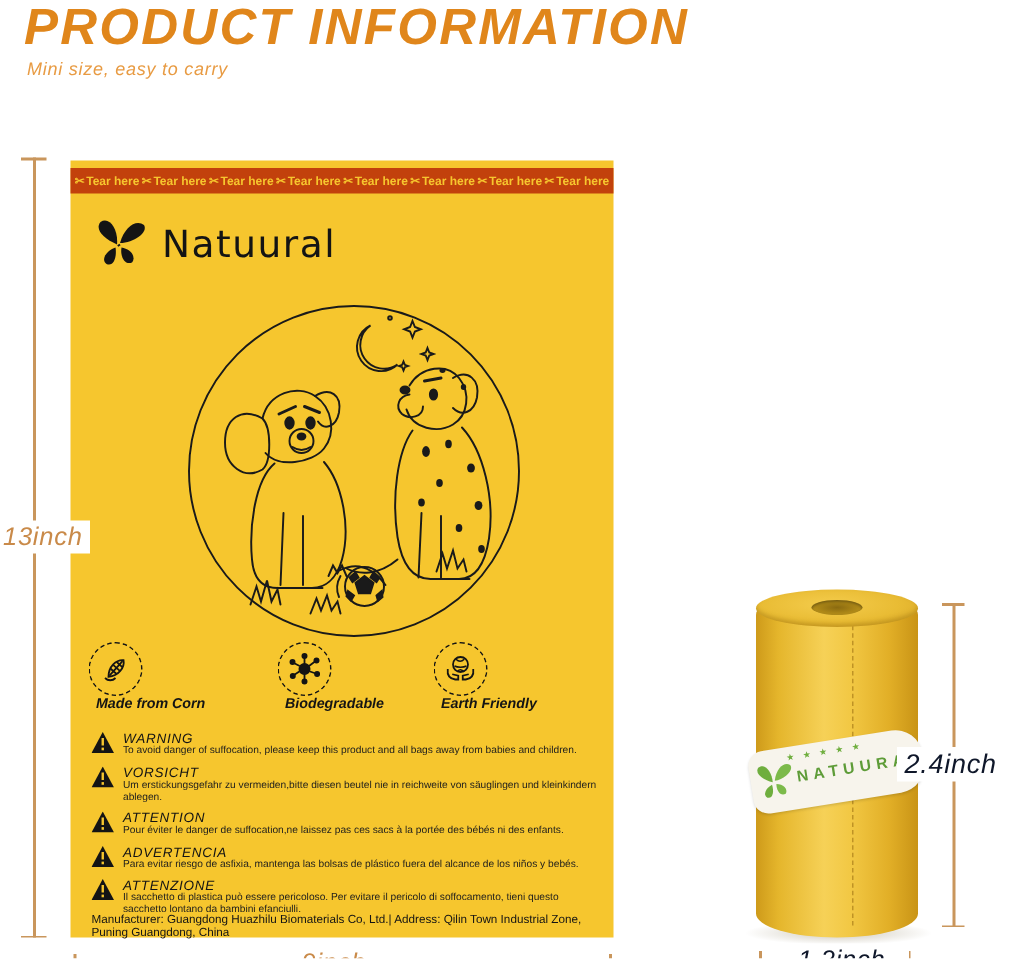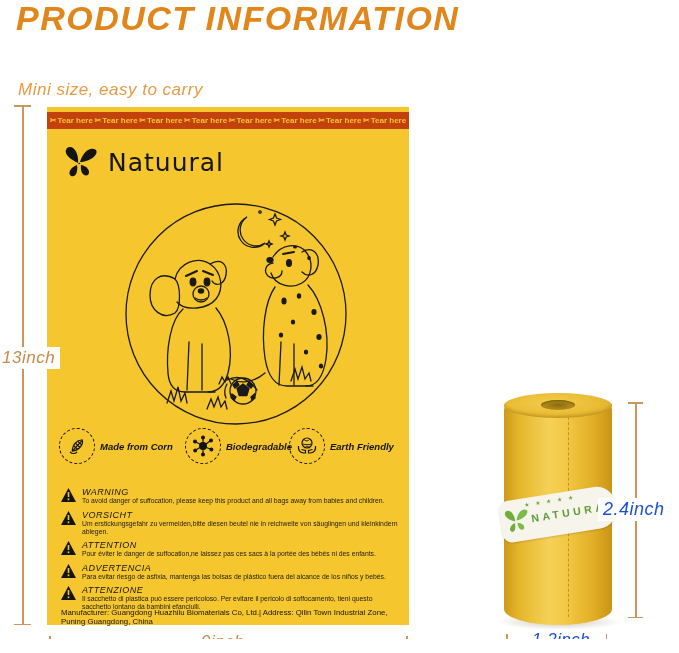--- a/index.html
+++ b/index.html
@@ -3,57 +3,57 @@
 <meta charset="utf-8">
 <style>
   html,body{margin:0;padding:0;background:#ffffff;}
   #canvas{position:relative;width:679px;height:639px;background:#ffffff;overflow:hidden;
           font-family:"Liberation Sans",sans-serif;border-radius:16px;}
 
   
   .title{position:absolute;left:16px;top:-2px;font-size:34px;line-height:40px;
          font-weight:800;font-style:italic;letter-spacing:1.5px;color:#E0861B;
          font-family:"Liberation Sans",sans-serif;}
-  .subtitle{position:absolute;left:18px;top:39px;font-size:17px;font-style:italic;
-            color:#E89B43;letter-spacing:.5px;margin-top:41px;}
+  .subtitle{position:absolute;left:18px;top:39px;font-size:12px;font-style:italic;
+            color:#E89B43;letter-spacing:.5px;}
 
   
   .bag{position:absolute;left:47px;top:107px;width:362px;height:518px;background:#F6C62E;}
   .tear-strip{position:absolute;left:0;top:5px;width:100%;height:17px;background:#c2410c;
               display:flex;align-items:center;justify-content:space-around;padding:0 2px;box-sizing:border-box;}
   .tear-item{color:#F6C62E;font-size:8px;font-weight:bold;white-space:nowrap;}
   .tear-item .sc{font-size:8px;margin-right:1px;}
 
   .brand-row{position:absolute;left:14px;top:38px;display:flex;align-items:center;}
   .brand-name{font-family:"DejaVu Sans",sans-serif;font-size:25px;color:#141414;
               letter-spacing:1px;margin-left:9px;}
 
   .illu{position:absolute;left:76px;top:94px;width:226px;height:226px;}
 
   .features{position:absolute;left:0;top:321px;width:362px;height:44px;}
-  .feature{position:absolute;display:flex;align-items:center;}
+  .feature{position:absolute;display:flex;flex-direction:column;}
   .f1{left:12px;} .f2{left:138px;} .f3{left:242px;}
   .fcirc{width:34px;height:34px;border:1.6px dashed #141414;border-radius:50%;
          display:flex;align-items:center;justify-content:center;flex:0 0 auto;}
   .flabel{font-size:9.5px;font-weight:bold;font-style:italic;color:#141414;margin-left:5px;white-space:nowrap;}
 
   .warnings{position:absolute;left:14px;top:380px;width:338px;}
   .warn{display:flex;margin-bottom:4.5px;}
   .wicon{flex:0 0 15px;margin-right:6px;margin-top:1px;}
   .whead{font-size:9px;font-weight:normal;font-style:italic;color:#141414;line-height:10px;letter-spacing:.5px;}
   .wtext{font-size:6.8px;color:#1d1d1d;line-height:8px;}
 
   .manufacturer{position:absolute;left:14px;top:501px;width:338px;font-size:7.8px;
                 font-weight:normal;color:#141414;line-height:9px;}
 
   
   .dline{position:absolute;background:#C9965C;}
   .dlabel{position:absolute;font-size:17px;font-style:italic;color:#C98A49;
           background:#ffffff;padding:1px 5px;letter-spacing:.5px;}
-  .dlabel2{color:#1d4ed8;}
+  .dlabel2{color:#0f172a;}
 
   
   .roll{position:absolute;left:504px;top:393px;width:108px;height:232px;}
   .roll-shadow{position:absolute;left:496px;top:614px;width:126px;height:16px;border-radius:50%;
                background:radial-gradient(ellipse at center, rgba(80,60,10,.28), rgba(0,0,0,0) 70%);}
   .roll-body{position:absolute;left:0;top:11px;width:108px;height:221px;
              background:linear-gradient(90deg,#CE9A1A 0%,#E5B62C 14%,#F6D157 42%,#F2C844 58%,#E2AF27 82%,#C99416 100%);
              border-radius:6px 6px 54px 54px / 6px 6px 16px 16px;}
   .roll-top{position:absolute;left:0;top:0;width:108px;height:25px;border-radius:50%;
             background:radial-gradient(ellipse at 45% 40%, #F4CC4C 0%, #E9BC34 55%, #D6A322 100%);

